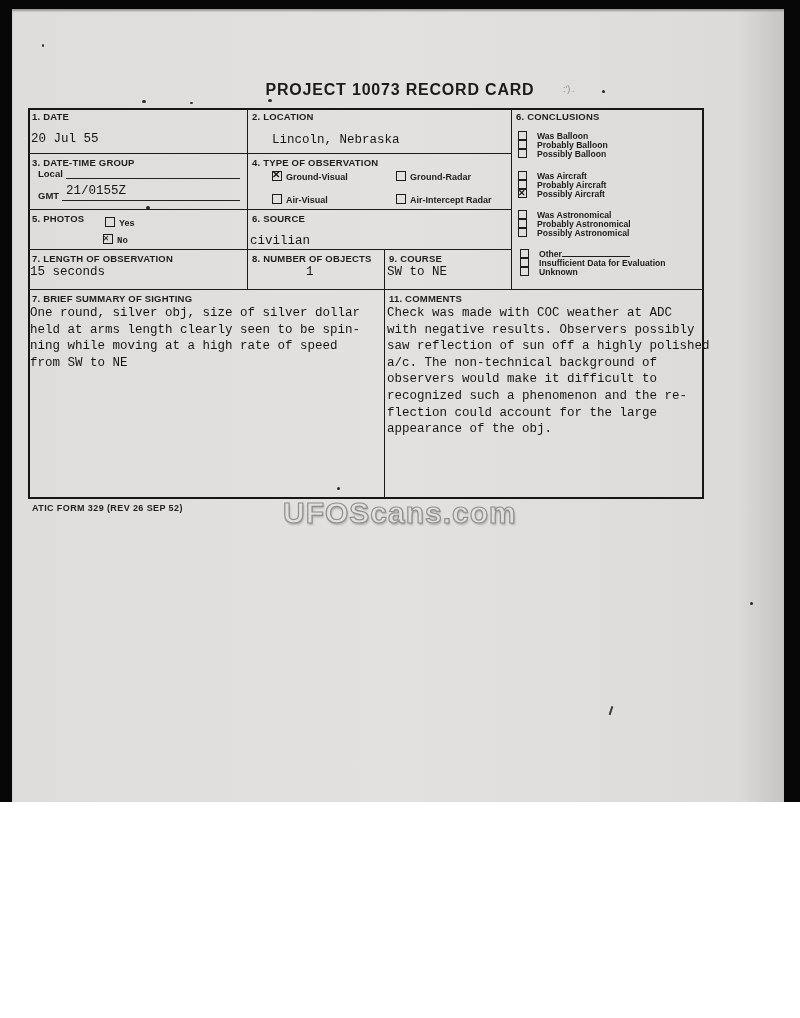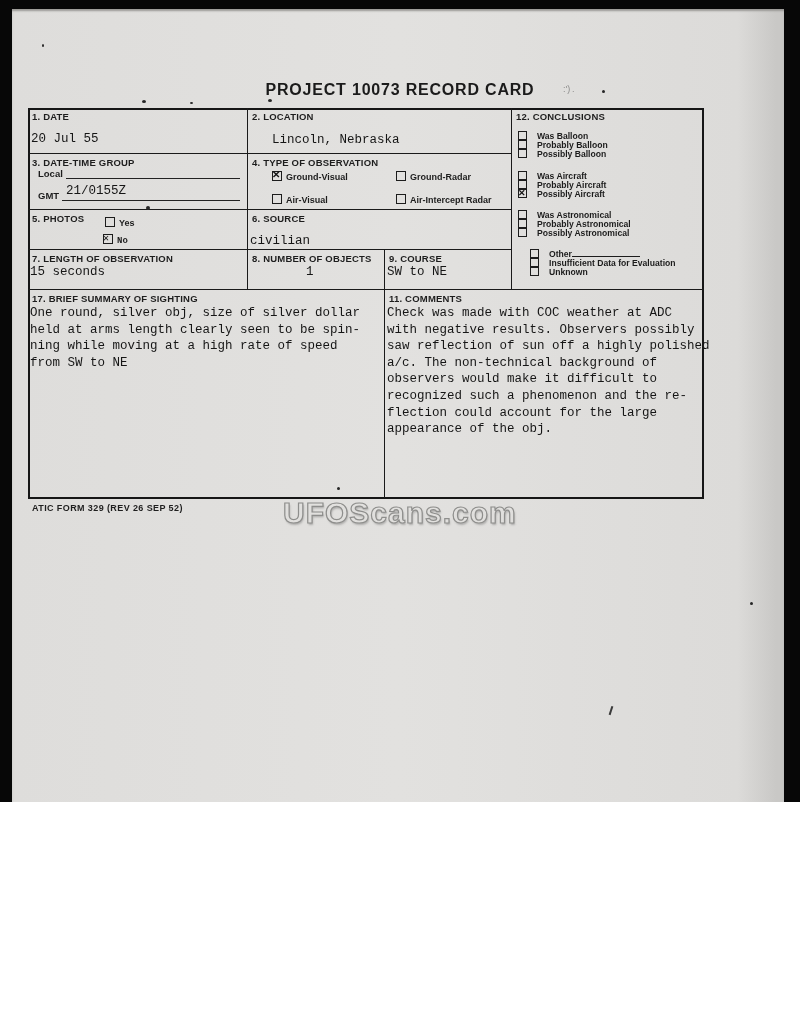--- a/index.html
+++ b/index.html
@@ -115,21 +115,21 @@
     <div class="hdr">8. NUMBER OF OBJECTS</div>
   </div>
   <div class="tw" style="left:306px;top:265px;">1</div>
 
   <div class="cell br bb" style="left:385px;top:250px;width:127px;height:40px;">
     <div class="hdr">9. COURSE</div>
   </div>
   <div class="tw" style="left:387px;top:265px;">SW to NE</div>
 
   <div class="cell bb" style="left:512px;top:108px;width:192px;height:182px;">
-    <div class="hdr">12. CONCLUSIONS</div>
+    <div class="hdr">6. CONCLUSIONS</div>
     <div style="position:absolute;left:6px;top:23px;">
       <div class="concl-item">
           <span class="cb"></span>
           <span>Was Balloon</span>
         </div>
       <div class="concl-item">
           <span class="cb"></span>
           <span>Probably Balloon</span>
         </div>
       <div class="concl-item">
@@ -158,38 +158,38 @@
         </div>
       <div class="concl-item">
           <span class="cb"></span>
           <span>Probably Astronomical</span>
         </div>
       <div class="concl-item">
           <span class="cb"></span>
           <span>Possibly Astronomical</span>
         </div>
     </div>
-    <div style="position:absolute;left:18px;top:141px;">
+    <div style="position:absolute;left:8px;top:141px;">
       <div class="concl-item">
           <span class="cb"></span>
           <span><span>Other</span><span class="other-line"></span></span>
         </div>
       <div class="concl-item">
           <span class="cb"></span>
           <span>Insufficient Data for Evaluation</span>
         </div>
       <div class="concl-item">
           <span class="cb"></span>
           <span>Unknown</span>
         </div>
     </div>
   </div>
 
   <div class="cell br" style="left:28px;top:290px;width:357px;height:208px;">
-    <div class="hdr">17. BRIEF SUMMARY OF SIGHTING</div>
+    <div class="hdr">7. BRIEF SUMMARY OF SIGHTING</div>
   </div>
   <div class="tw pre" style="left:30px;top:305px;width:352px;">One round, silver obj, size of silver dollar
 held at arms length clearly seen to be spin-
 ning while moving at a high rate of speed
 from SW to NE</div>
 
   <div class="cell" style="left:385px;top:290px;width:319px;height:208px;">
     <div class="hdr">11. COMMENTS</div>
   </div>
   <div class="tw pre" style="left:387px;top:305px;width:334px;">Check was made with COC weather at ADC

